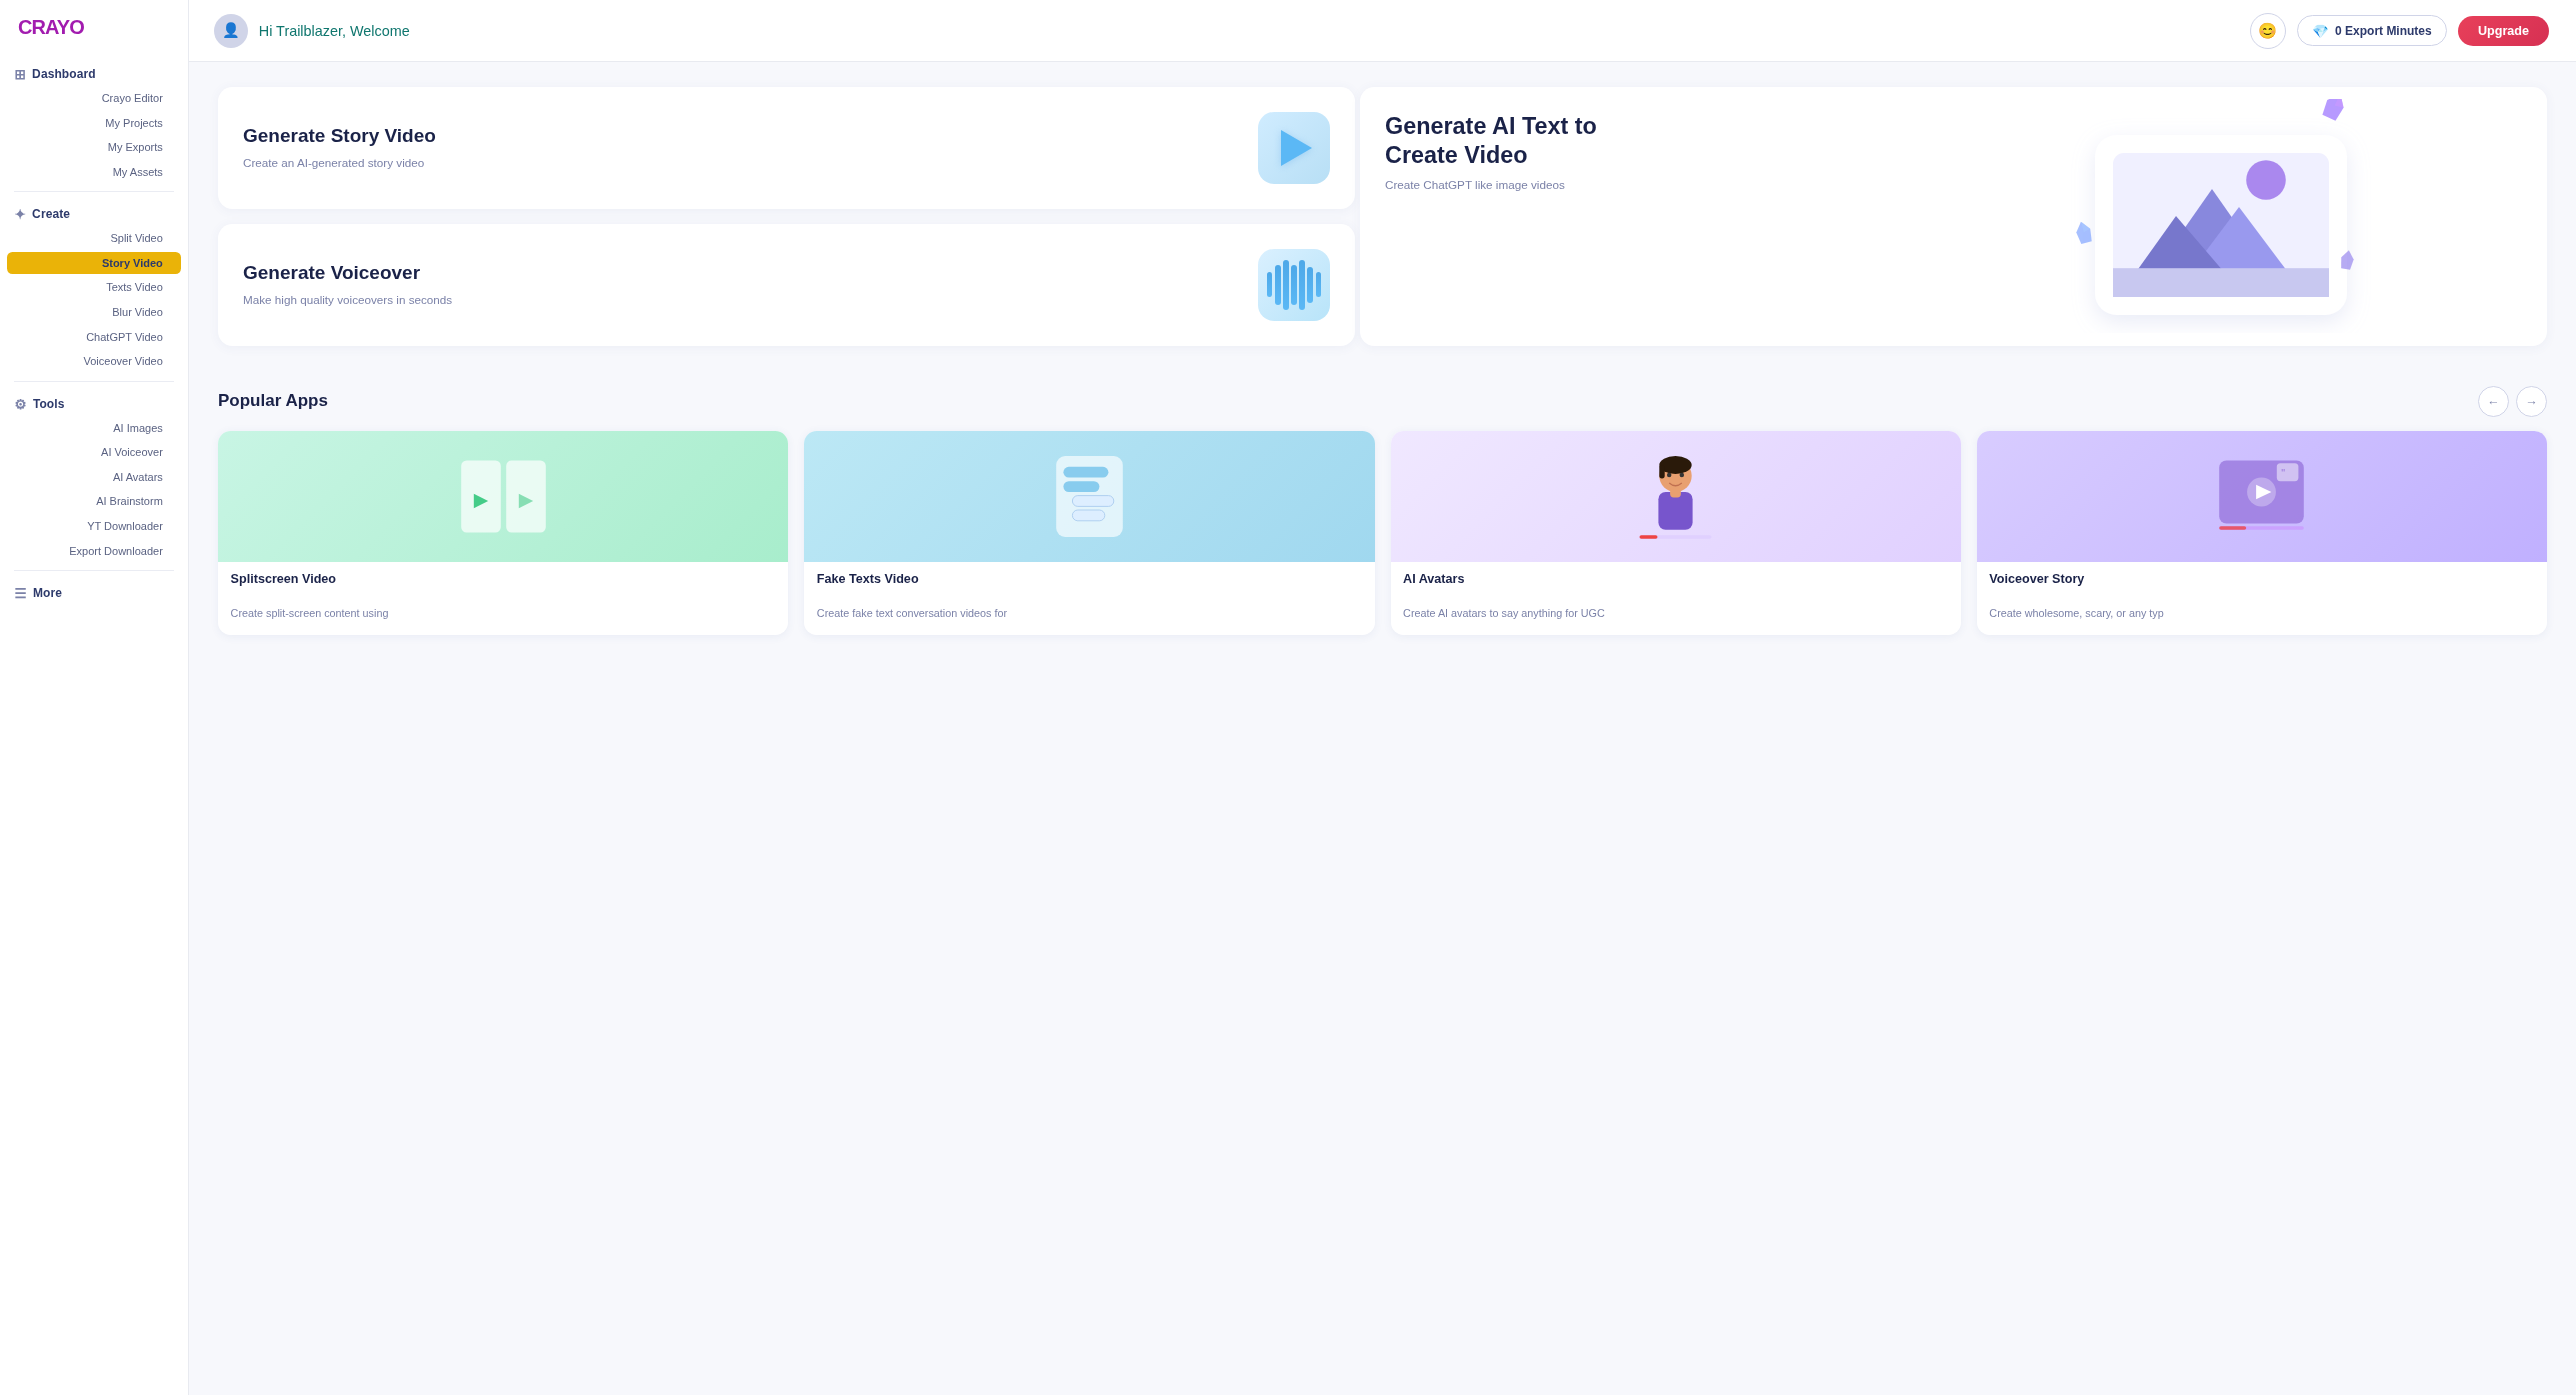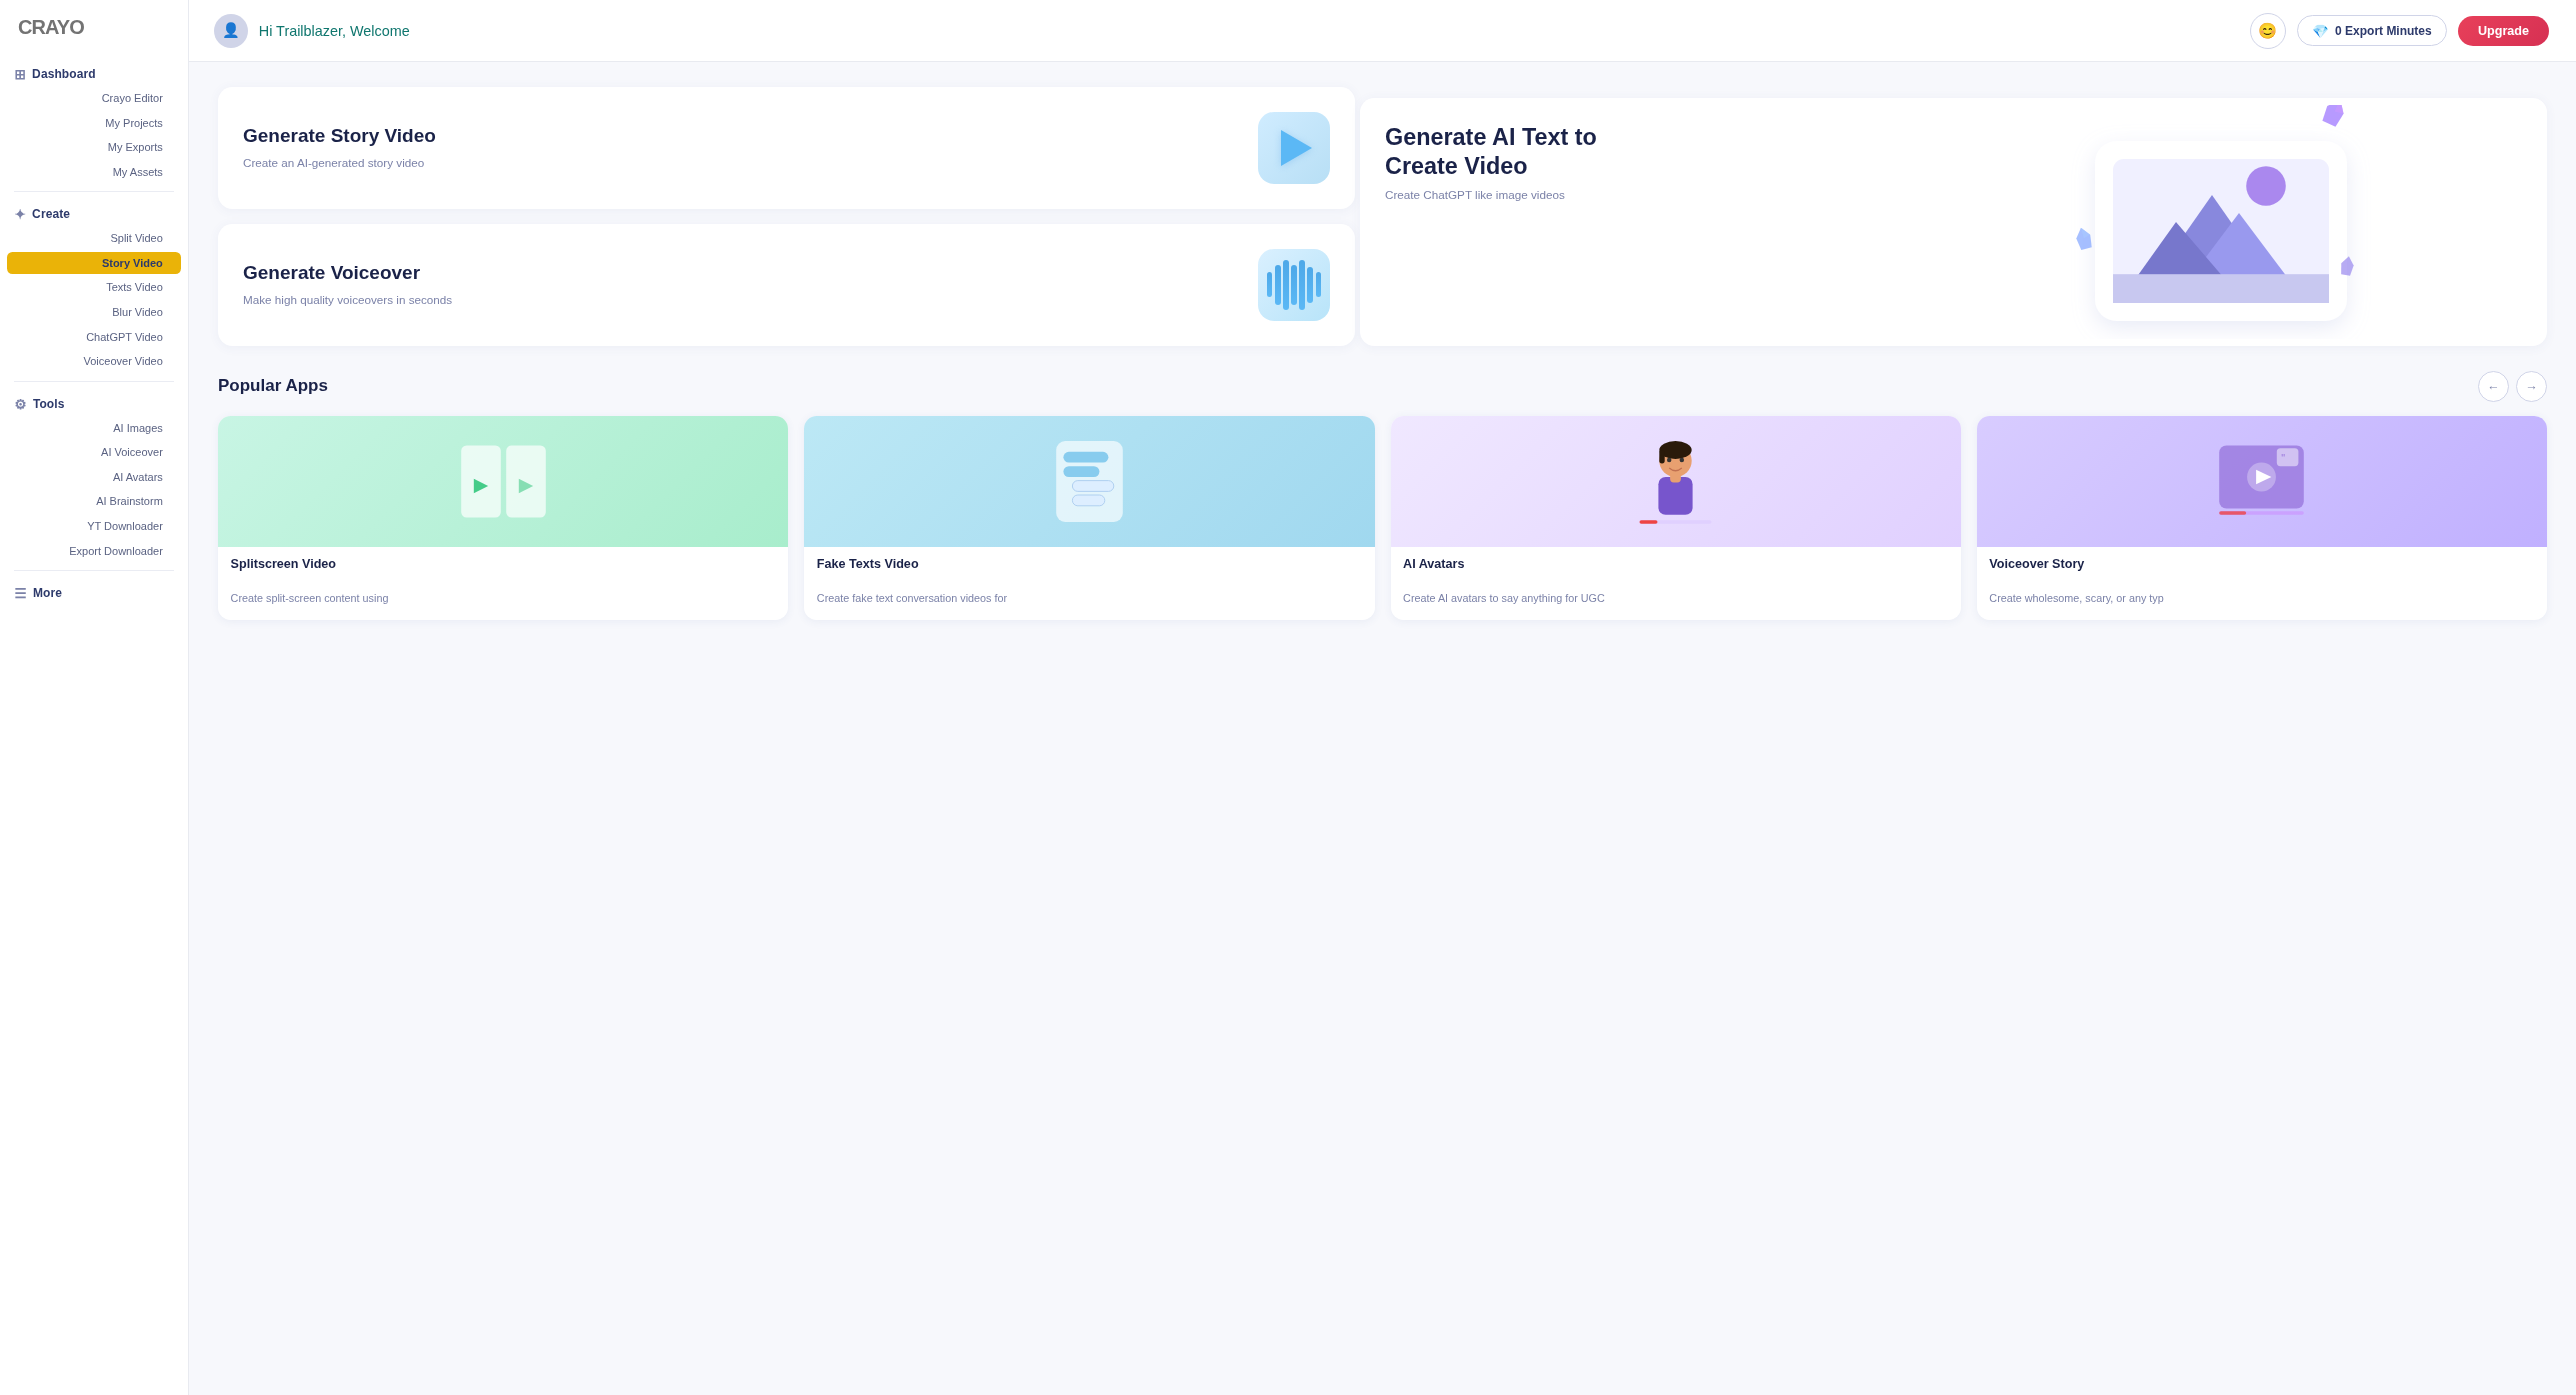--- a/index.html
+++ b/index.html
@@ -13,21 +13,21 @@
       border-right: 0.9px solid #e8eaf0;
       display: flex;
       flex-direction: column;
       padding: 16px 0 10.8px 0;
       overflow-y: auto;
     }
     .logo {
       padding: 0 18px 20px 18px;
       font-size: 20px;
       font-weight: 900;
-      color: #737373;
+      color: #a21caf;
       letter-spacing: -0.9px;
     }
     .sidebar-section-label {
       display: flex;
       align-items: center;
       gap: 6.3px;
       padding: 7.2px 18px 3.6px 14.4px;
       font-size: 12px;
       font-weight: 700;
       color: #2d3a6b;
@@ -108,22 +108,21 @@
       flex: 1;
       overflow-y: auto;
       padding: 25px 29px 29px 29px;
       background: #f7f8fc;
     }
 
     
     .hero-row {
       display: flex;
       gap: 5px;
-      margin-bottom: 25px;
-      align-items: flex-end;
+      margin-bottom: 40px;
     }
     .hero-left {
       display: flex;
       flex-direction: column;
       gap: 14.4px;
       flex: 1;
     }
     .hero-card {
       background: #fff;
       border-radius: 14.4px;

